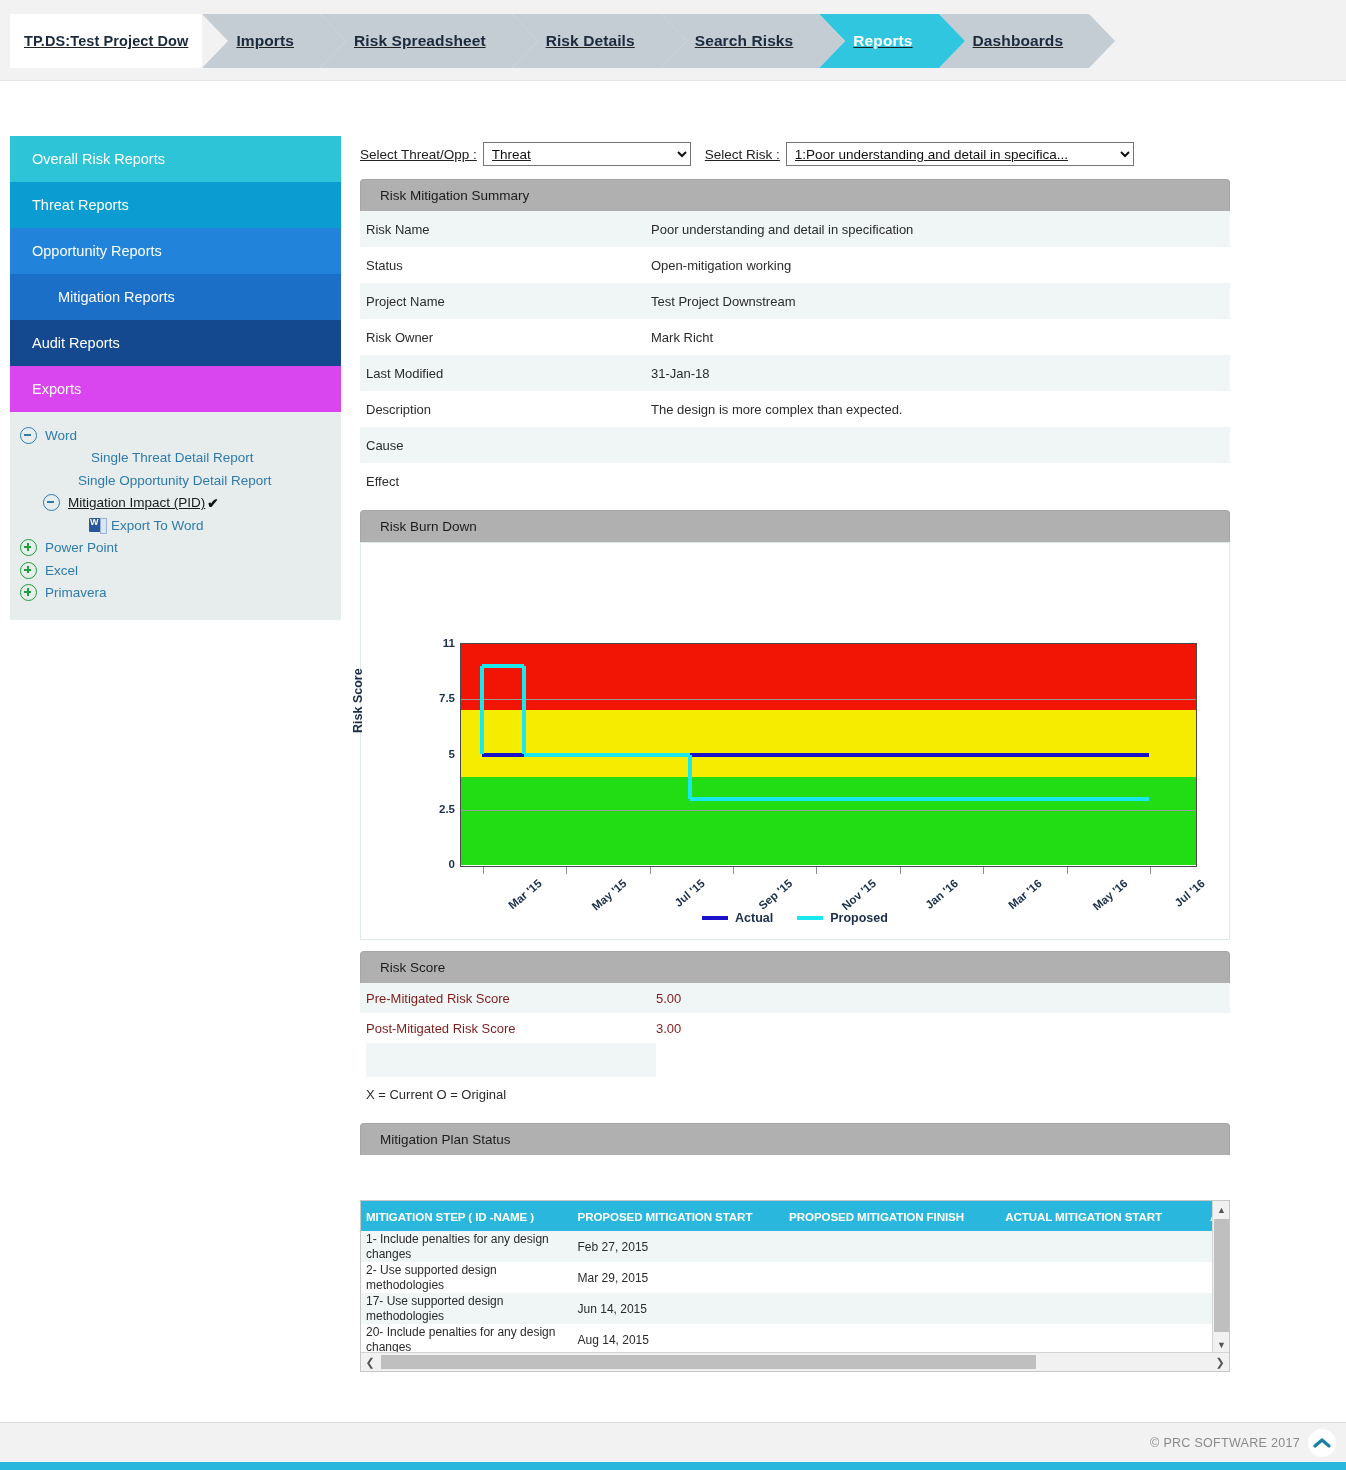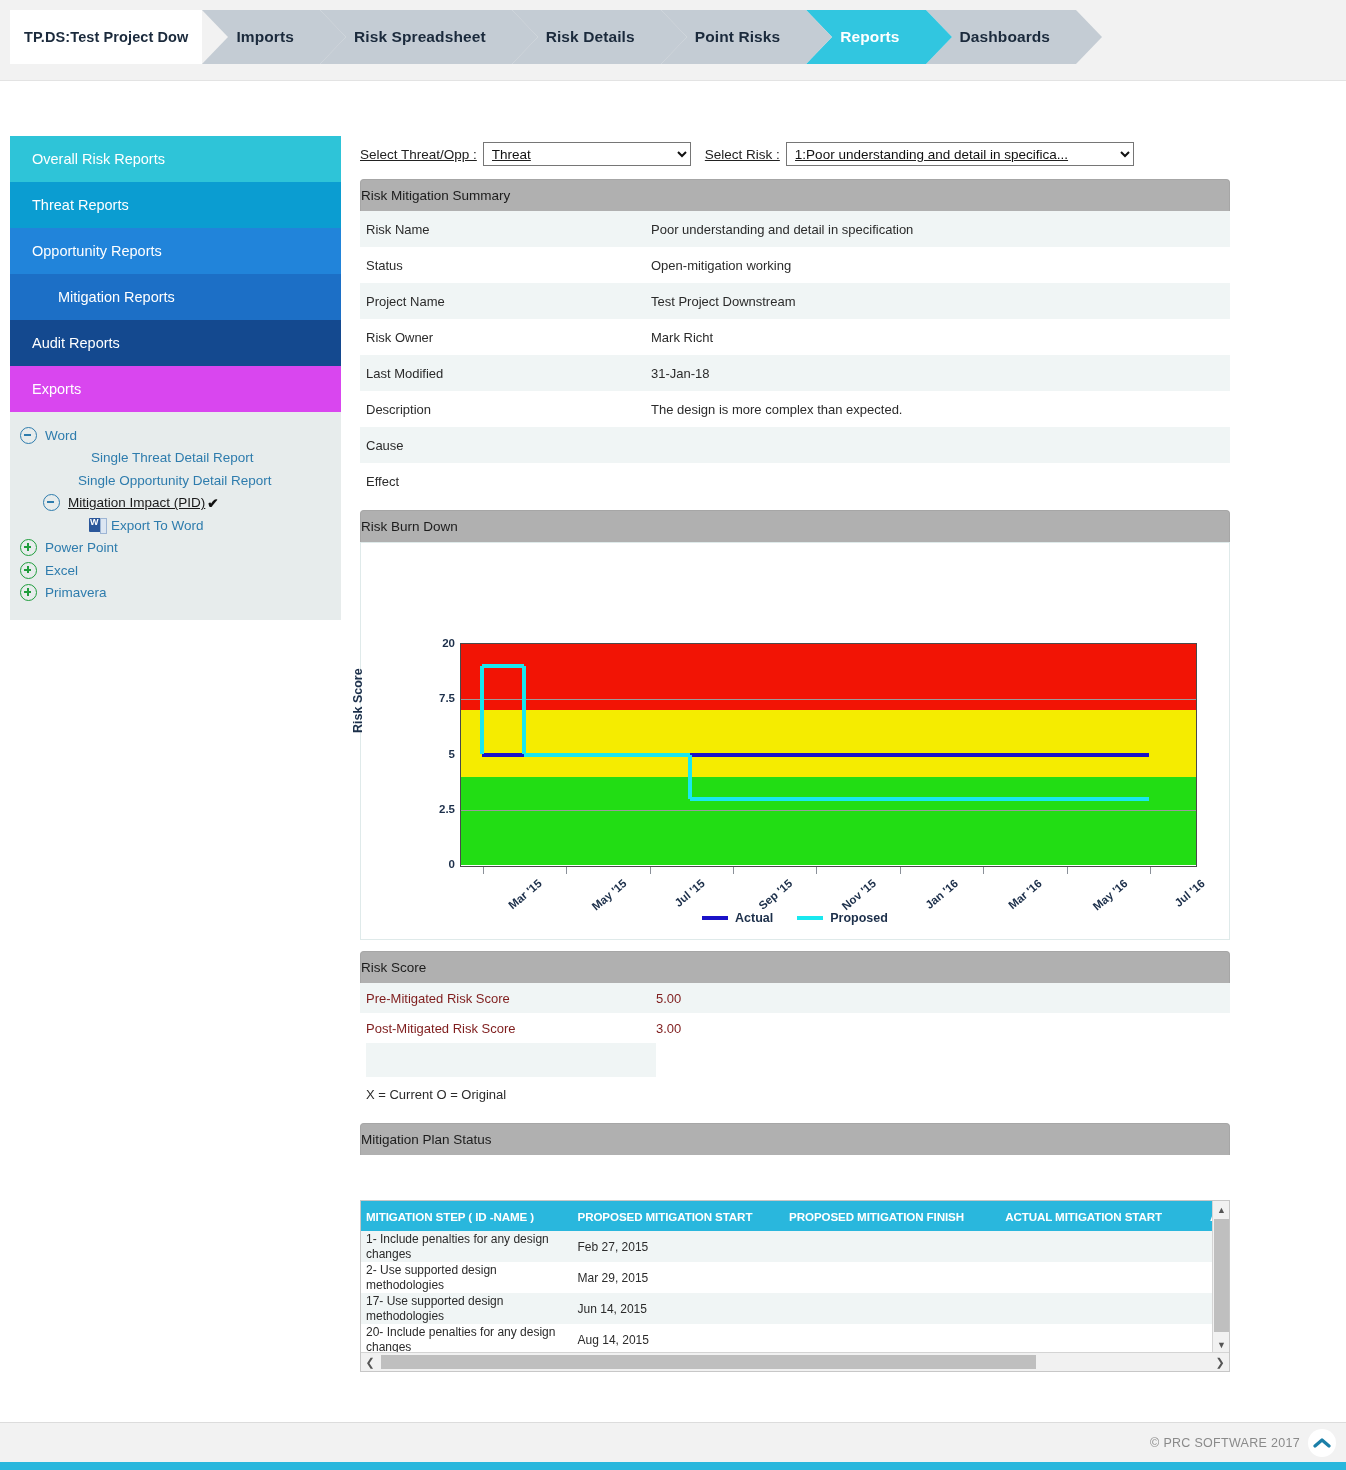--- a/index.html
+++ b/index.html
@@ -21,21 +21,22 @@
     left: 0; top: 0;
     width: 1346px; height: 81px;
     background: #f2f2f2;
     border-bottom: 1px solid #e3e3e3;
   }
   #navstrip {
     position: absolute;
     left: 10px; top: 14px;
     height: 50px;
     display: flex;
-    align-items: flex-end;
+    align-items: flex-start;
+    text-decoration: underline;
   }
   .navtab {
     position: relative;
     background: #c4ccd4;
     color: #1b2a3c;
     font-size: 15.5px;
     font-weight: bold;
     display: flex;
     align-items: center;
     justify-content: center;
@@ -199,21 +200,21 @@
   #sel-risk { width: 348px; }
 
   .section-head {
     height: 32px;
     background: #b0b0b0;
     border-radius: 4px 4px 0 0;
     color: #1c1c1c;
     font-size: 13.5px;
     display: flex;
     align-items: center;
-    padding-left: 0;
+    padding-left: 19px;
     margin-top: 11px;
     border: 1px solid #a6a6a6;
     border-bottom: none;
   }
   .kv-table { width: 100%; border-collapse: collapse; }
   .kv-table td {
     height: 36px;
     font-size: 13px;
     color: #2b2b2b;
     padding-left: 6px;
@@ -427,21 +428,21 @@
       <div class="navtab chev" style="z-index: 19;">
         <span>Imports</span>
       </div>
       <div class="navtab chev" style="z-index: 18;">
         <span>Risk Spreadsheet</span>
       </div>
       <div class="navtab chev" style="z-index: 17;">
         <span>Risk Details</span>
       </div>
       <div class="navtab chev" style="z-index: 16;">
-        <span>Point Risks</span>
+        <span>Search Risks</span>
       </div>
       <div class="navtab chev active" style="z-index: 15;">
         <span>Reports</span>
       </div>
       <div class="navtab chev" style="z-index: 14;">
         <span>Dashboards</span>
       </div>
     </div>
 </div>
 <div id="leftrail"></div>
@@ -553,21 +554,21 @@
   </table>
 
   <div class="section-head">Risk Burn Down</div>
   <div id="chartpanel">
     <div id="ylabel">Risk Score</div>
     <div id="yaxis-labels">
         <div class="ytick" style="top: 215px;">0</div>
         <div class="ytick" style="top: 159.75px;">2.5</div>
         <div class="ytick" style="top: 104.5px;">5</div>
         <div class="ytick" style="top: 49.25px;">7.5</div>
-        <div class="ytick" style="top: -6px;">20</div>
+        <div class="ytick" style="top: -6px;">11</div>
       </div>
     <div id="plot">
         <div class="band" style="background: rgb(34, 221, 20); top: 132.6px; height: 88.4px;"></div>
         <div class="band" style="background: rgb(245, 236, 0); top: 66.3px; height: 66.3px;"></div>
         <div class="band" style="background: rgb(242, 20, 5); top: 0px; height: 66.3px;"></div>
         <div class="gridline" style="top: 165.75px;"></div>
         <div class="gridline" style="top: 55.25px;"></div>
         <div class="series" style="background: rgb(26, 18, 200); left: 20.8523px; top: 108.5px; width: 667.273px; height: 4px;"></div>
         <div class="series" style="background: rgb(25, 232, 239); left: 18.8523px; top: 22.1px; width: 4px; height: 88.4px;"></div>
         <div class="series" style="background: rgb(25, 232, 239); left: 20.8523px; top: 20.1px; width: 41.7045px; height: 4px;"></div>

